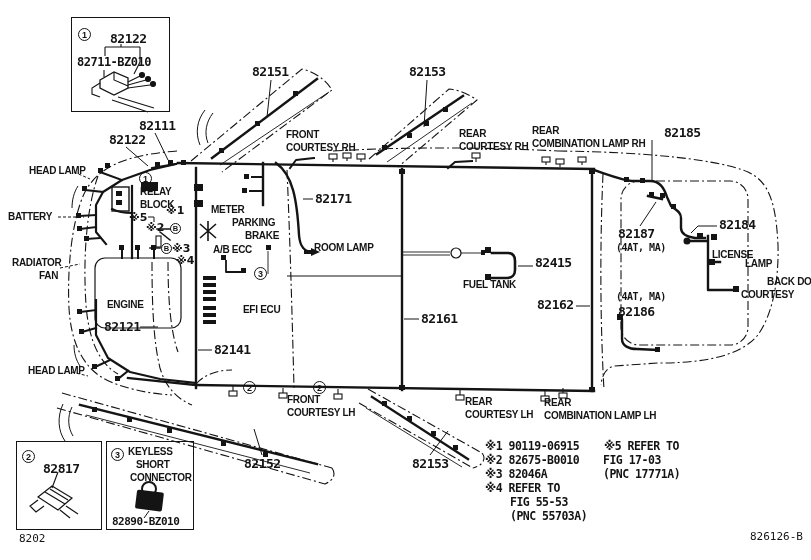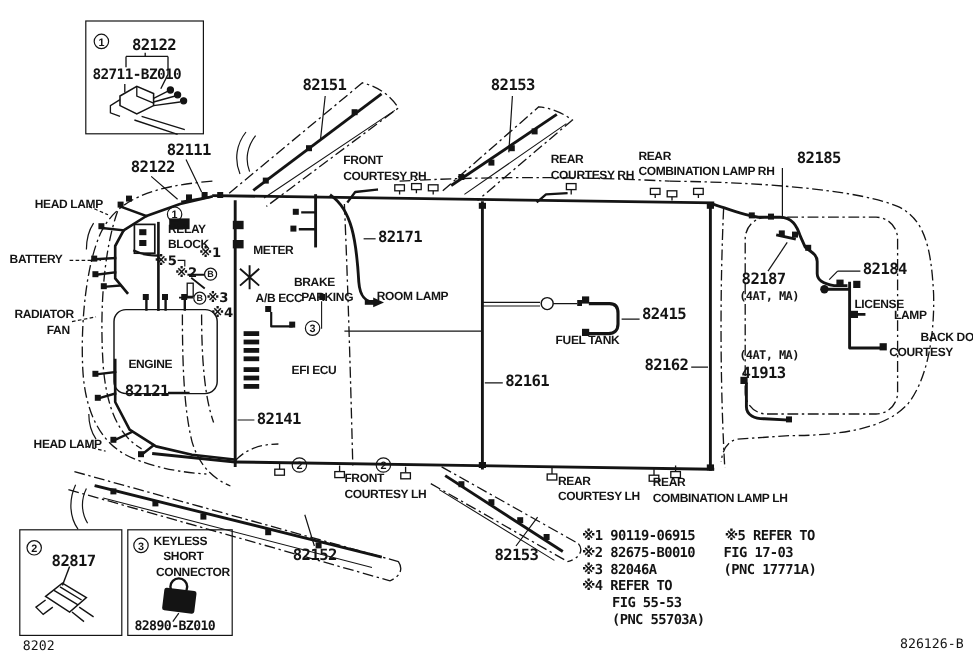--- a/index.html
+++ b/index.html
@@ -243,35 +243,35 @@
       <div class="lbl part" style="left: 139px; top: 119px;">82111</div>
       <div class="lbl part" style="left: 109px; top: 133px;">82122</div>
       <div class="lbl part" style="left: 315px; top: 192px; text-align: right;">82171</div>
       <div class="lbl part" style="left: 719px; top: 218px;">82184</div>
       <div class="lbl part" style="left: 618px; top: 227px;">82187</div>
       <div class="lbl partsmall" style="left: 616px; top: 243px;">(4AT, MA)</div>
       <div class="lbl part" style="left: 535px; top: 256px;">82415</div>
       <div class="lbl part" style="left: 421px; top: 312px;">82161</div>
       <div class="lbl part" style="left: 537px; top: 298px;">82162</div>
       <div class="lbl partsmall" style="left: 616px; top: 292px;">(4AT, MA)</div>
-      <div class="lbl part" style="left: 618px; top: 305px;">41913</div>
+      <div class="lbl part" style="left: 618px; top: 305px;">82186</div>
       <div class="lbl part" style="left: 104px; top: 320px;">82121</div>
       <div class="lbl part" style="left: 214px; top: 343px;">82141</div>
       <div class="lbl part" style="left: 244px; top: 457px;">82152</div>
       <div class="lbl part" style="left: 412px; top: 457px;">82153</div>
       <div class="lbl comp" style="left: 29px; top: 166px;">HEAD LAMP</div>
       <div class="lbl comp" style="left: 8px; top: 212px;">BATTERY</div>
       <div class="lbl comp" style="left: 12px; top: 258px;">RADIATOR</div>
       <div class="lbl comp" style="left: 39px; top: 271px;">FAN</div>
       <div class="lbl comp" style="left: 28px; top: 366px;">HEAD LAMP</div>
       <div class="lbl comp" style="left: 107px; top: 300px; text-align: right;">ENGINE</div>
       <div class="lbl comp" style="left: 140px; top: 187px;">RELAY</div>
       <div class="lbl comp" style="left: 140px; top: 200px;">BLOCK</div>
       <div class="lbl comp" style="left: 211px; top: 205px;">METER</div>
-      <div class="lbl comp" style="left: 251px; top: 218px; margin-top: 26px;">PARKING</div>
+      <div class="lbl comp" style="left: 232px; top: 218px;">PARKING</div>
       <div class="lbl comp" style="left: 245px; top: 231px;">BRAKE</div>
       <div class="lbl comp" style="left: 213px; top: 245px;">A/B ECC</div>
       <div class="lbl comp" style="left: 314px; top: 243px;">ROOM LAMP</div>
       <div class="lbl comp" style="left: 224px; top: 305px; padding-left: 19px;">EFI ECU</div>
       <div class="lbl comp" style="left: 463px; top: 280px;">FUEL TANK</div>
       <div class="lbl comp" style="left: 286px; top: 130px;">FRONT</div>
       <div class="lbl comp" style="left: 286px; top: 143px;">COURTESY RH</div>
       <div class="lbl comp" style="left: 459px; top: 129px;">REAR</div>
       <div class="lbl comp" style="left: 459px; top: 142px;">COURTESY RH</div>
       <div class="lbl comp" style="left: 532px; top: 126px;">REAR</div>

